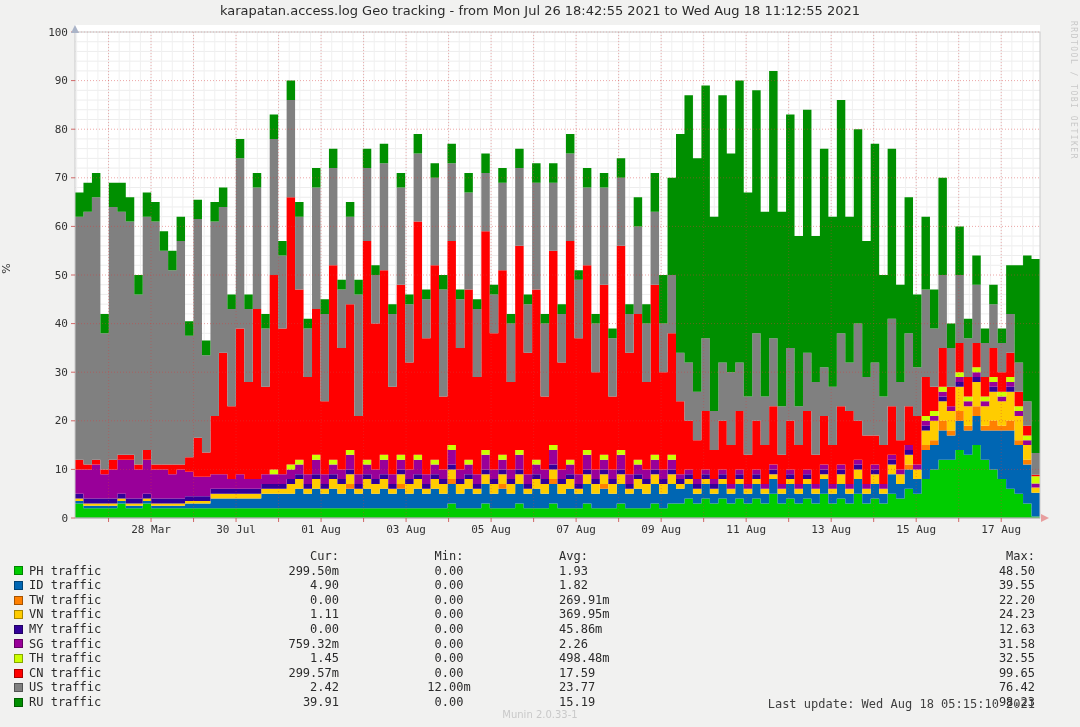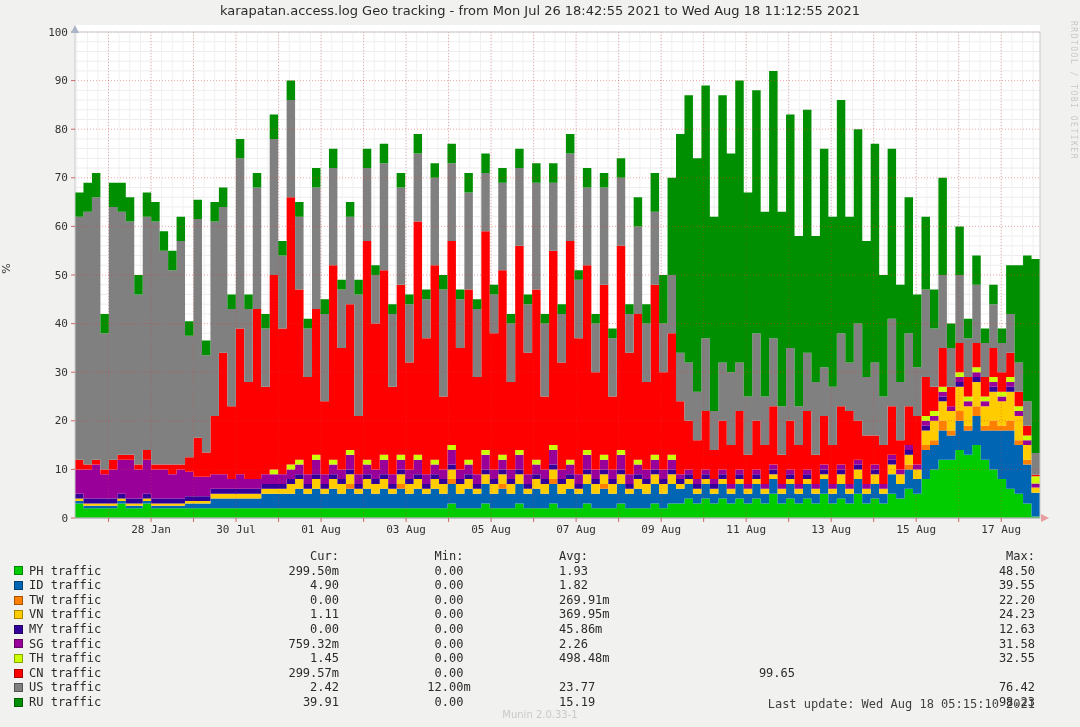--- a/index.html
+++ b/index.html
@@ -291,21 +291,21 @@
       <div class="ytick" style="top: 365.7px;">30</div>
       <div class="ytick" style="top: 317.1px;">40</div>
       <div class="ytick" style="top: 268.5px;">50</div>
       <div class="ytick" style="top: 219.9px;">60</div>
       <div class="ytick" style="top: 171.3px;">70</div>
       <div class="ytick" style="top: 122.7px;">80</div>
       <div class="ytick" style="top: 74.1px;">90</div>
       <div class="ytick" style="top: 25.5px;">100</div>
     </div>
   <div id="x-axis-labels">
-      <div class="xtick" style="left: 121.042px;">28 Jan</div>
+      <div class="xtick" style="left: 121.042px;">28 Mar</div>
       <div class="xtick" style="left: 206.058px;">30 Jul</div>
       <div class="xtick" style="left: 291.075px; text-align: center;">01 Aug</div>
       <div class="xtick" style="left: 376.091px;">03 Aug</div>
       <div class="xtick" style="left: 461.108px;">05 Aug</div>
       <div class="xtick" style="left: 546.125px;">07 Aug</div>
       <div class="xtick" style="left: 631.141px;">09 Aug</div>
       <div class="xtick" style="left: 716.158px;">11 Aug</div>
       <div class="xtick" style="left: 801.174px;">13 Aug</div>
       <div class="xtick" style="left: 886.19px;">15 Aug</div>
       <div class="xtick" style="left: 971.207px;">17 Aug</div>
@@ -375,20 +375,21 @@
       <span class="lcur">1.45</span>
       <span class="lmin">0.00</span>
       <span class="lavg">498.48m</span>
       <span class="lmax">32.55</span>
     </div>
         <div class="lrow">
       <span class="lswatch" style="background: rgb(255, 0, 0);"></span>
       <span class="llabel">CN traffic</span>
       <span class="lcur">299.57m</span>
       <span class="lmin">0.00</span>
+      <span class="lavg">17.59</span>
       <span class="lmax">99.65</span>
     </div>
         <div class="lrow">
       <span class="lswatch" style="background: rgb(128, 128, 128);"></span>
       <span class="llabel">US traffic</span>
       <span class="lcur">2.42</span>
       <span class="lmin">12.00m</span>
       <span class="lavg">23.77</span>
       <span class="lmax">76.42</span>
     </div>

